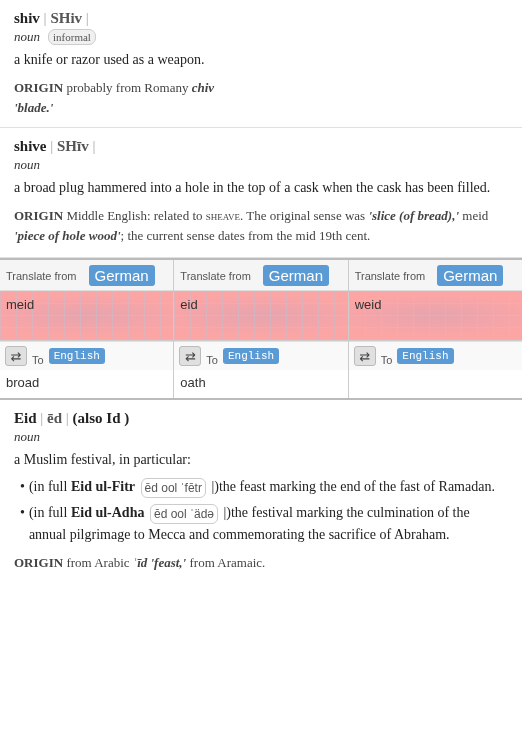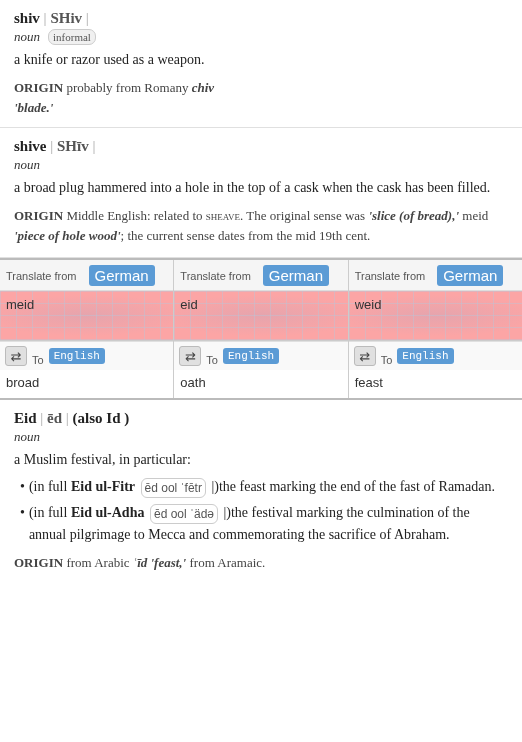--- a/index.html
+++ b/index.html
@@ -313,21 +313,20 @@
       <button class="trans-lang-btn">German</button>
     </div>
     <div class="trans-input-area">
       <textarea class="trans-input" rows="2" style="">weid</textarea>
     </div>
     <div class="trans-footer">
       <button class="trans-swap-btn">⇄</button>
       <span class="trans-to-label">To</span>
       <button class="trans-to-btn">English</button>
     </div>
-    <div class="trans-result-area">feast</div>
   </div>
 
 </div>
 
 <div class="eid-section">
   <div class="entry-head">
     <span>Eid</span>
     <span class="sep">|</span>
     <span class="pron">ēd</span>
     <span class="sep">|</span>

